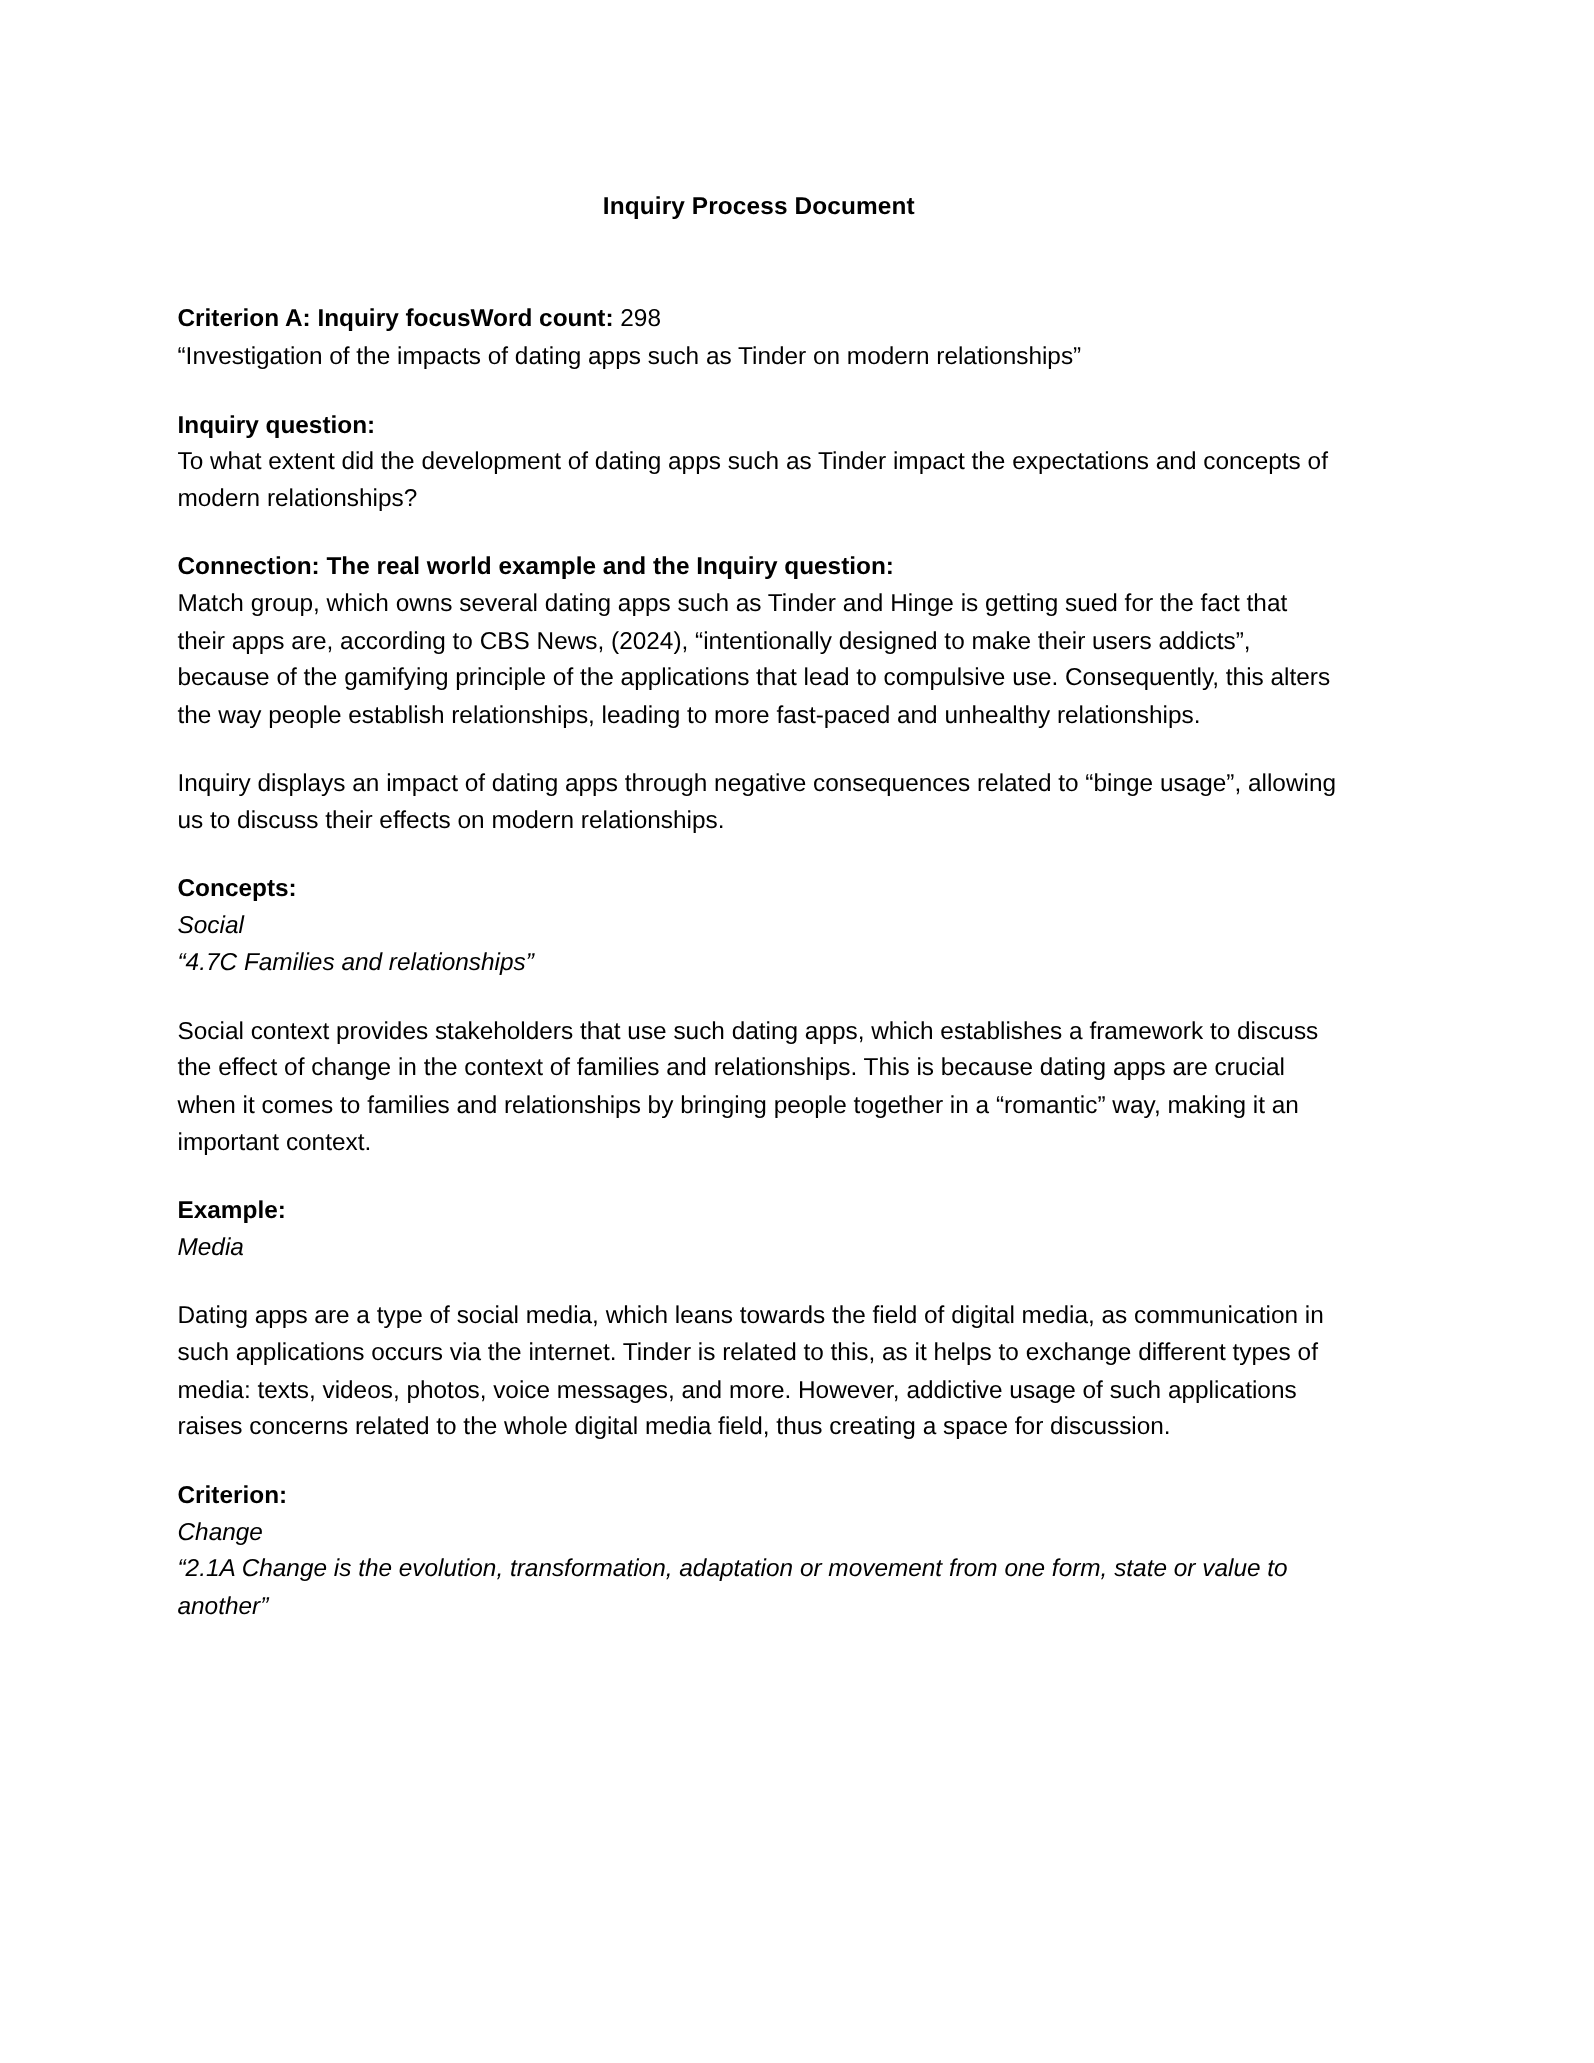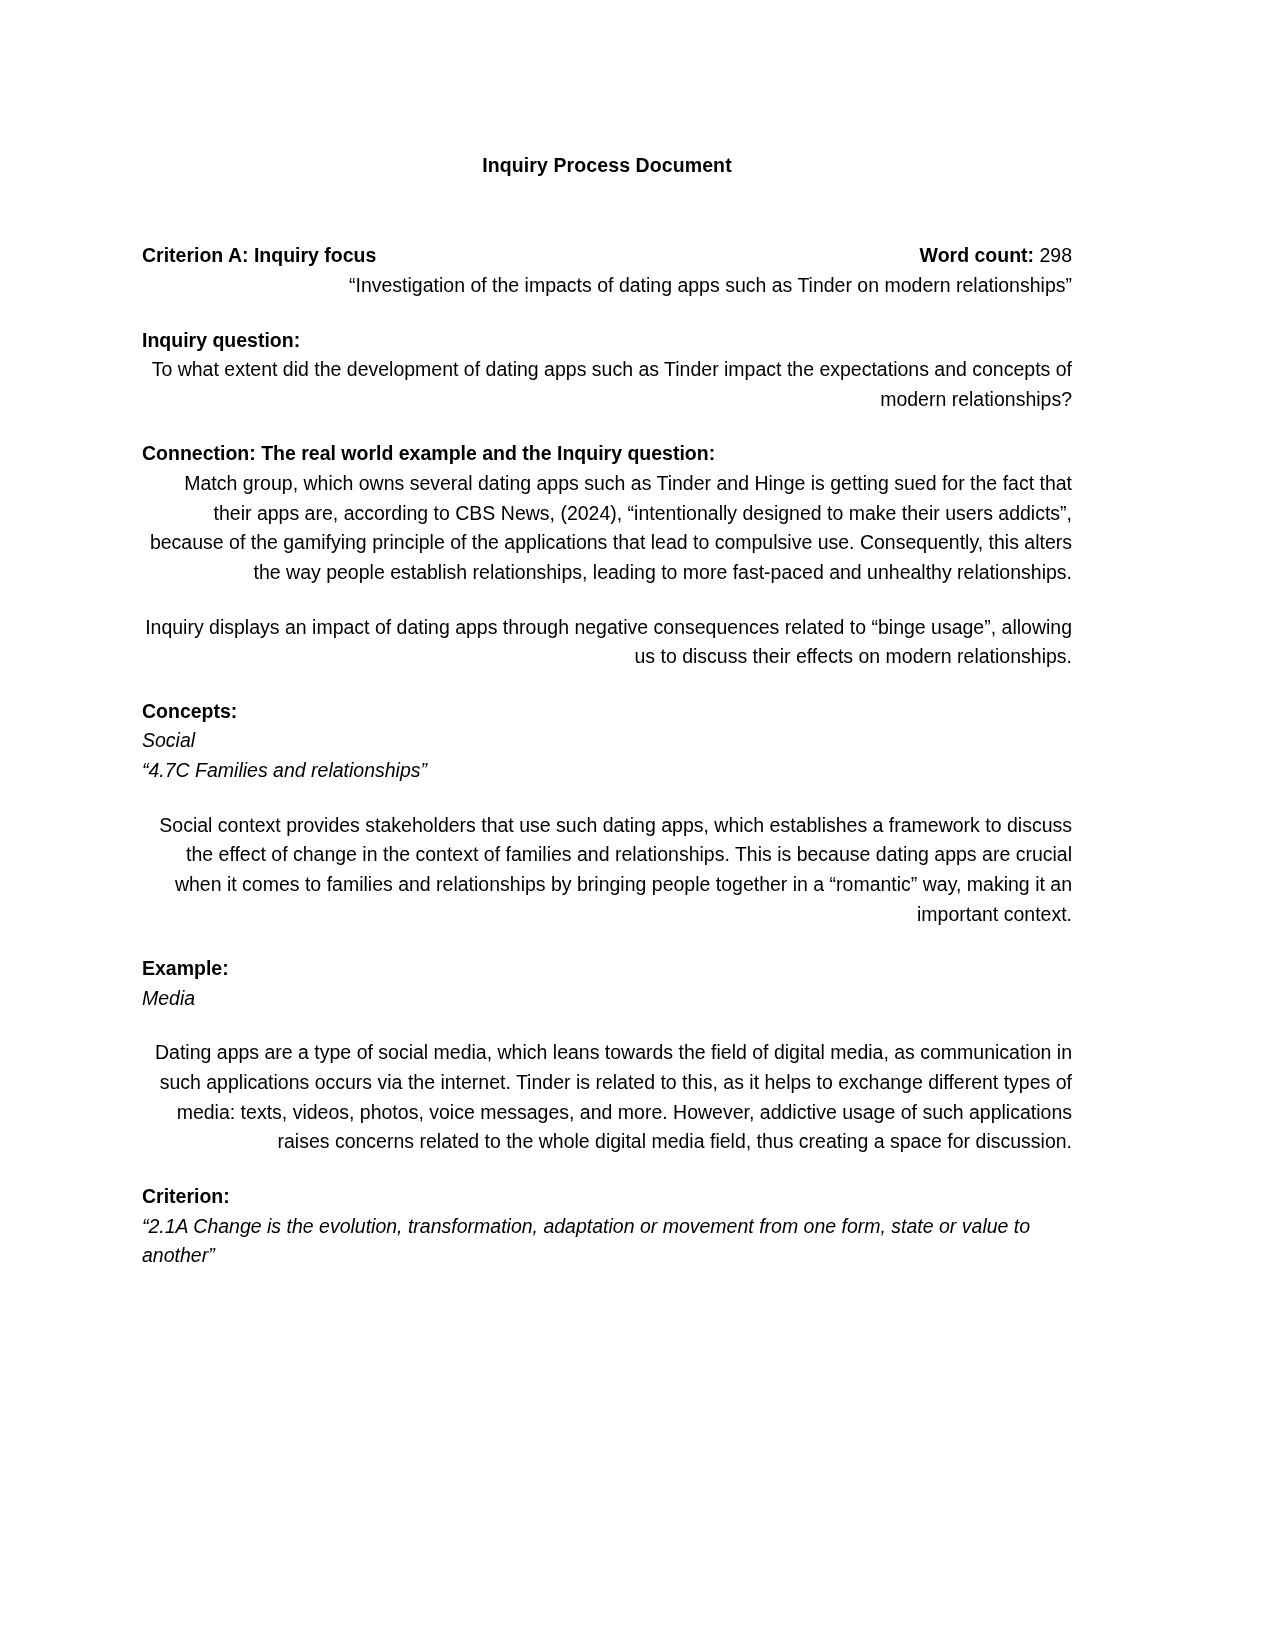--- a/index.html
+++ b/index.html
@@ -33,43 +33,41 @@
     font-size: 19.5px;
     line-height: 1.45;
     margin: 0 0 0 0;
     letter-spacing: 0.1px;
   }
   .spacer-lg { height: 62px; }
   .spacer-blank { height: 25px; }
 
   .criterion-row {
     display: flex;
-    justify-content: space-between;
     align-items: baseline;
     width: 100%;
-    gap: 23px;
   }
   .criterion-label {
     font-weight: bold;
     font-size: 19.5px;
     line-height: 1.52;
   }
   .wordcount {
     font-size: 19.5px;
     line-height: 1.52;
     white-space: nowrap;
   }
   .wordcount .wc-label {
     font-weight: bold;
   }
   p, .line {
     font-size: 19.5px;
     line-height: 1.52;
     margin: 0;
-    text-align: right;
+    text-align: left;
   }
   .heading {
     font-weight: bold;
     font-size: 19.5px;
     line-height: 1.52;
     margin: 0;
   }
   .italic {
     font-style: italic;
     font-size: 19.5px;
@@ -128,16 +126,17 @@
     <div class="heading">Example:</div>
     <div class="italic">Media</div>
 
     <div class="spacer-blank"></div>
 
     <p class="para">Dating apps are a type of social media, which leans towards the field of digital media, as communication in such applications occurs via the internet. Tinder is related to this, as it helps to exchange different types of media: texts, videos, photos, voice messages, and more. However, addictive usage of such applications raises concerns related to the whole digital media field, thus creating a space for discussion.</p>
 
     <div class="spacer-blank"></div>
 
     <div class="heading">Criterion:</div>
+    <div class="italic">Change</div>
     <div class="italic">“2.1A Change is the evolution, transformation, adaptation or movement from one form, state or value to another”</div>
 
   </div>
 </div>
 
 </body></html>

